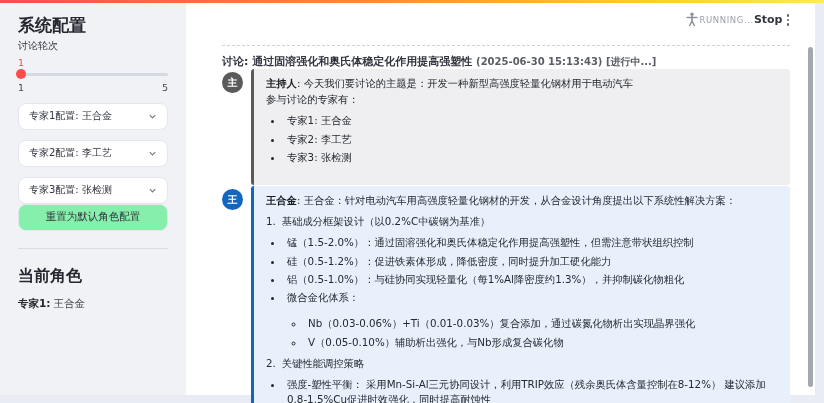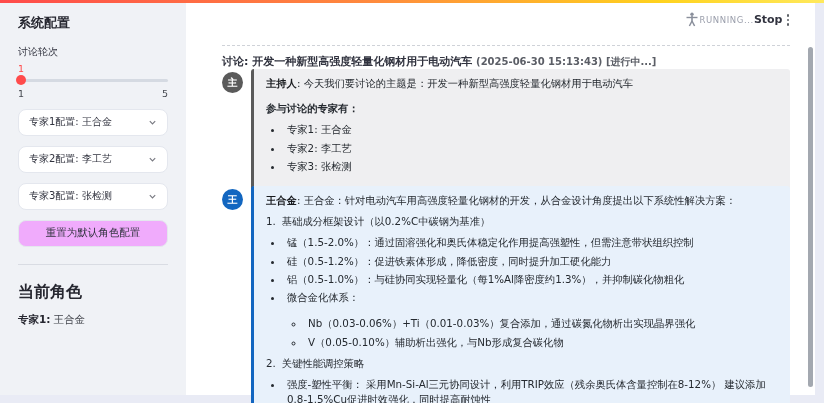--- a/index.html
+++ b/index.html
@@ -5,31 +5,31 @@
   * { margin:0; padding:0; box-sizing:border-box; }
   html,body { background:#e9ebf5; }
   body { font-family:"DejaVu Sans","Liberation Sans",sans-serif; color:#31333f; }
   .canvas { position:relative; width:824px; height:403px; background:#e9ebf5; overflow:hidden; }
   .deco-bar { position:absolute; top:0; left:0; width:824px; height:3px;
     background:linear-gradient(90deg,#ff4b4b 0%,#ff8a3d 45%,#ffd21e 80%,#ffe95c 100%); z-index:5; }
   .app { position:absolute; top:3px; left:0; width:815px; height:392px; background:#ffffff; }
 
   
   .sidebar { position:absolute; left:0; top:0; width:186px; height:392px; background:#f0f2f6; padding:11px 18px 0; }
-  .sb-heading { font-size:13px; font-weight:700; color:#262730; }
-  .rounds-label { margin-top:13px; font-size:10px; color:#31333f; }
+  .sb-heading { font-size:17px; font-weight:700; color:#262730; }
+  .rounds-label { margin-top:2px; font-size:10px; color:#31333f; }
   .slider-value { margin-top:5px; font-size:9.5px; color:#ff4b4b; line-height:1; }
   .slider-track { position:relative; margin-top:5px; height:3px; background:#d5dae2; border-radius:2px; cursor:pointer; }
   .slider-thumb { position:absolute; left:-2px; top:-4px; width:10px; height:10px; border-radius:50%; background:#ff4b4b; cursor:grab; }
   .slider-range { display:flex; justify-content:space-between; margin-top:6px; font-size:9.5px; color:#45484f; }
   .sb-heading2 { margin-top:21px; }
   .select { margin-top:10px; height:27px; background:#ffffff; border:1px solid #e4e7ee; border-radius:8px;
     display:flex; align-items:center; justify-content:space-between; padding:0 10px; font-size:10px; color:#31333f; cursor:pointer; }
   .chevron { width:9px; height:9px; flex:0 0 auto; opacity:.65; }
-  .sb-btn { margin-top:10px; height:27px; background:#f0abfc; border:1px solid #e4e7ee; border-radius:8px;
+  .sb-btn { height:27px; background:#86efac; border:1px solid #e4e7ee; border-radius:8px;
     display:flex; align-items:center; justify-content:center; font-size:10.5px; color:#31333f; cursor:pointer; width:100%; }
   .sb-divider { margin-top:17px; border-top:1px solid #d9dce3; }
   .sb-heading3 { margin-top:17px; font-size:16px; font-weight:700; color:#262730; }
   .role-line { margin-top:10px; font-size:10.5px; color:#45484f; }
   .role-line b { color:#262730; margin-right:3px; }
 
   
   .controls { position:absolute; top:9px; right:22px; display:flex; align-items:center; z-index:3; }
   .running-icon { width:14px; height:15px; }
   .running-label { font-size:8.5px; letter-spacing:.6px; color:#9a9eab; }
@@ -52,21 +52,21 @@
   .avatar-exp { background:#1266c0; }
   .bubble { flex:1; border-radius:3px; padding:7px 12px 20px; font-size:10.3px; line-height:1.48; color:#24292f; }
   .bubble-mod { background:#efeff1; border-left:3px solid #5a5a5a; }
   .bubble-exp { background:#e8f1fb; border-left:3px solid #1266c0; }
   .bubble b { color:#17191d; }
   .bubble ul { margin:6px 0 0 4px; padding-left:14px; }
   .bubble ul li { margin-top:3px; padding-left:3px; }
   .bubble ul.circle { list-style:circle; margin-top:11px; }
   .num-row { display:flex; gap:6px; margin-top:6px; }
   .num-row .num { flex:0 0 auto; }
-  .line2 { margin-top:10px;font-weight:bold; }
+  .line2 { margin-top:1px; }
 </style>
 </head>
 <body>
 
 <div class="canvas">
   <div class="deco-bar"></div>
 
   <div class="app">
 
     <div class="sidebar">
@@ -128,21 +128,21 @@
         <div class="kebab">
             <i></i>
             <i></i>
             <i></i>
           </div>
       </div>
 
       <div class="hr-dashed"></div>
 
       <div class="disc-title">
-        <span>讨论: 开发一种新型高强度轻量化钢材用于电动汽车</span>
+        <span>讨论: 通过固溶强化和奥氏体稳定化作用提高强塑性</span>
         <span class="meta">(2025-06-30 15:13:43) [进行中...]</span>
       </div>
 
       <div class="msg msg-1">
         <div class="avatar avatar-mod">主</div>
         <div class="bubble bubble-mod">
           <div><b>主持人</b><span>: 今天我们要讨论的主题是：开发一种新型高强度轻量化钢材用于电动汽车</span></div>
           <div class="line2">参与讨论的专家有：</div>
           <ul>
             <li>专家1: 王合金</li>

